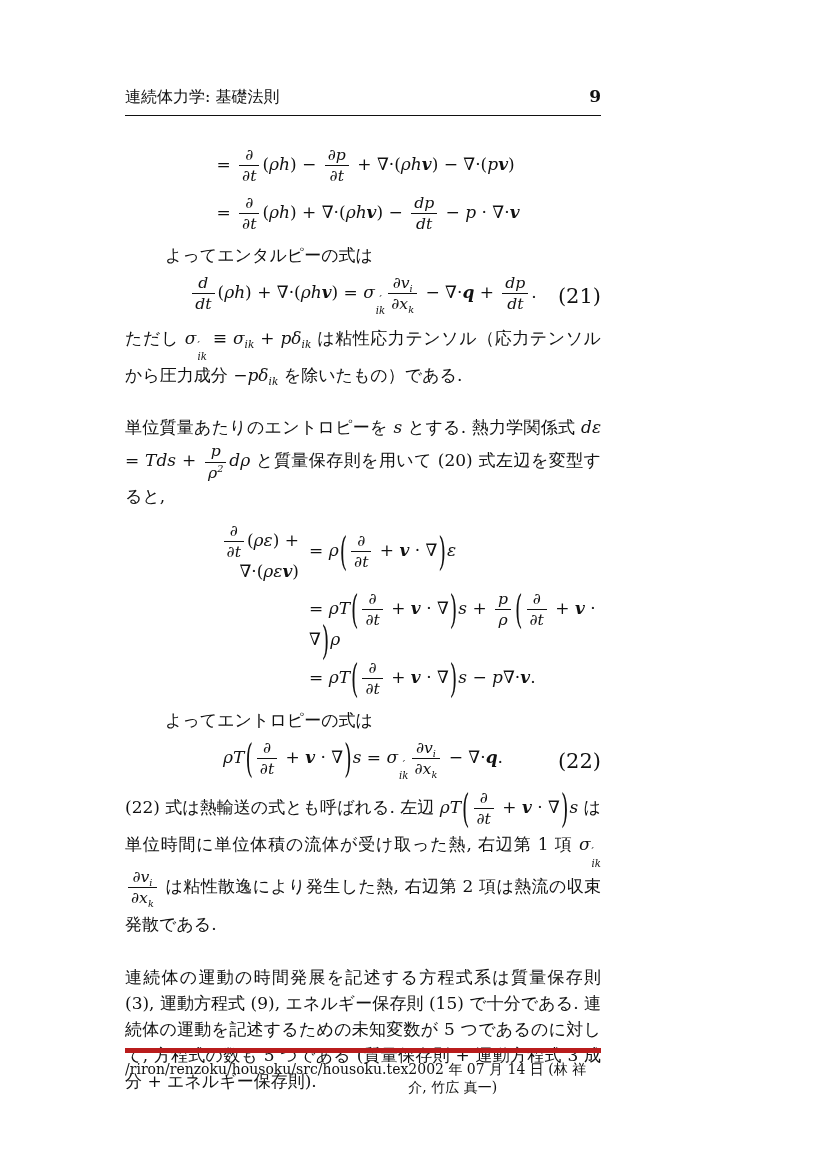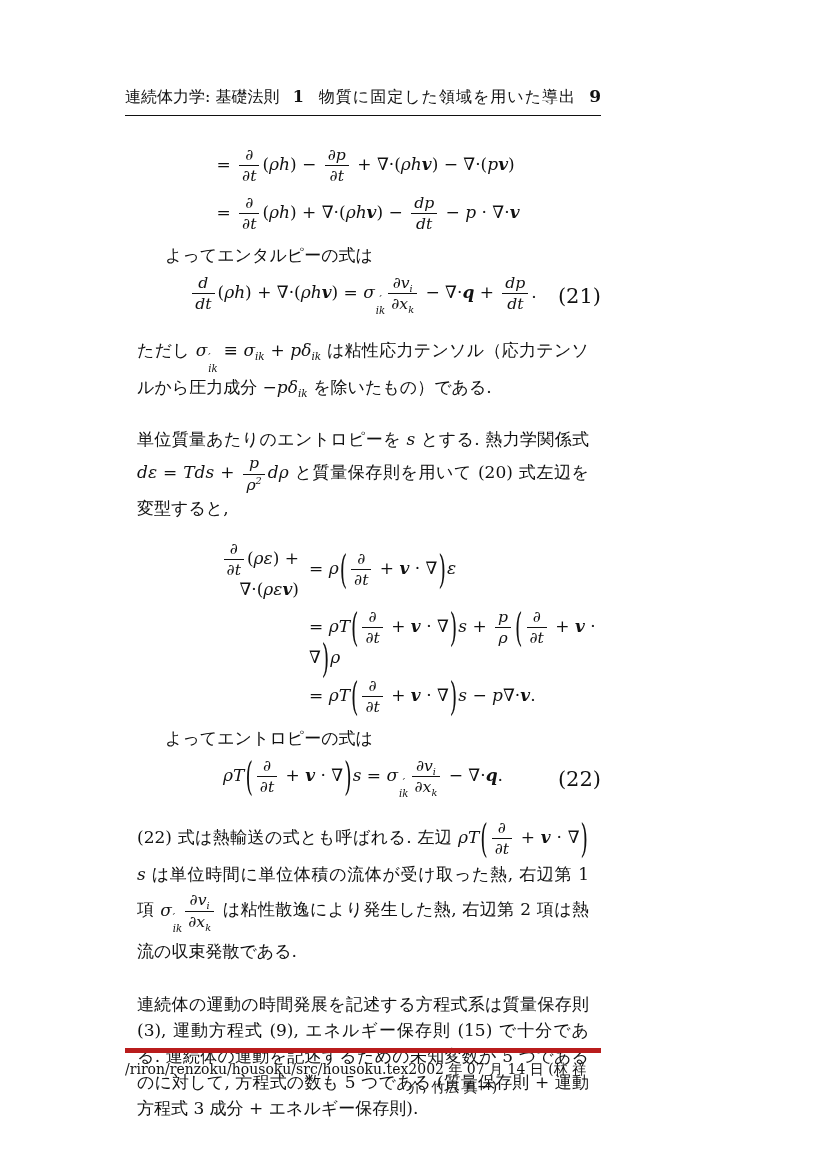--- a/index.html
+++ b/index.html
@@ -33,21 +33,21 @@
   
   .eqtbl{display:table; margin:0 auto;}
   .eqrow{display:table-row;}
   .eqc{display:table-cell; vertical-align:middle; padding:5px 0;}
   .eqc.l{text-align:right;}
   .eqc.r{text-align:left; padding-left:10px;}
   .eqline{position:relative; text-align:center; padding:8px 0;}
   .eqline .eqbody{display:inline-block;}
   .eqnum{position:absolute; right:0; top:50%; transform:translateY(-50%); font-style:normal; font-size:21px;}
   
-  .para{font-size:17px; line-height:26px; text-align:justify; margin:12px;}
+  .para{font-size:17px; line-height:26px; text-align:justify; margin:0;}
   .para.frac-line{line-height:31px;}
   .para.tall{line-height:35px;}
   .lead{font-size:17px; margin:0;}
   .subsec{margin:30px 0 0 0; font-size:17px; font-weight:bold;}
   .subsec .num{font-family:"DejaVu Serif","Liberation Serif",serif; margin-right:20px;}
   .subsec .ttl{font-family:"DejaVu Sans","Liberation Sans",sans-serif;}
   
   .blk1{margin-top:26px;}
   .m-t6{margin-top:6px;margin-left:40px;} .m-t22{margin-top:22px;} .m-t24{margin-top:24px;}
   
@@ -57,23 +57,20 @@
     display:flex; justify-content:space-between; font-size:14px;
   }
 </style>
 </head>
 <body>
 
 <div class="page">
 
   <div class="hdr">
     <span>連続体力学: 基礎法則</span>
-    <span class="mid">
-      <span class="no">1</span><span>物質に固定した領域を用いた導出</span>
-    </span>
     <span class="pg">9</span>
   </div>
 
   <div class="eqtbl math blk1">
     <div class="eqrow">
       <span class="eqc l"></span>
       <span class="eqc r"><span class="mt-rm">=  </span><span class="frac"><span class="fnum"><span class="mt-it">∂</span></span><span class="fden"><span class="mt-it">∂t</span></span></span><span class="mt-rm">(</span><span class="mt-it">ρh</span><span class="mt-rm">) − </span><span class="frac"><span class="fnum"><span class="mt-it">∂p</span></span><span class="fden"><span class="mt-it">∂t</span></span></span><span class="mt-rm"> + ∇·(</span><span class="mt-it">ρh</span><span class="mt-bf">v</span><span class="mt-rm">) − ∇·(</span><span class="mt-it">p</span><span class="mt-bf">v</span><span class="mt-rm">)</span></span>
     </div>
     <div class="eqrow">
       <span class="eqc l"></span>

